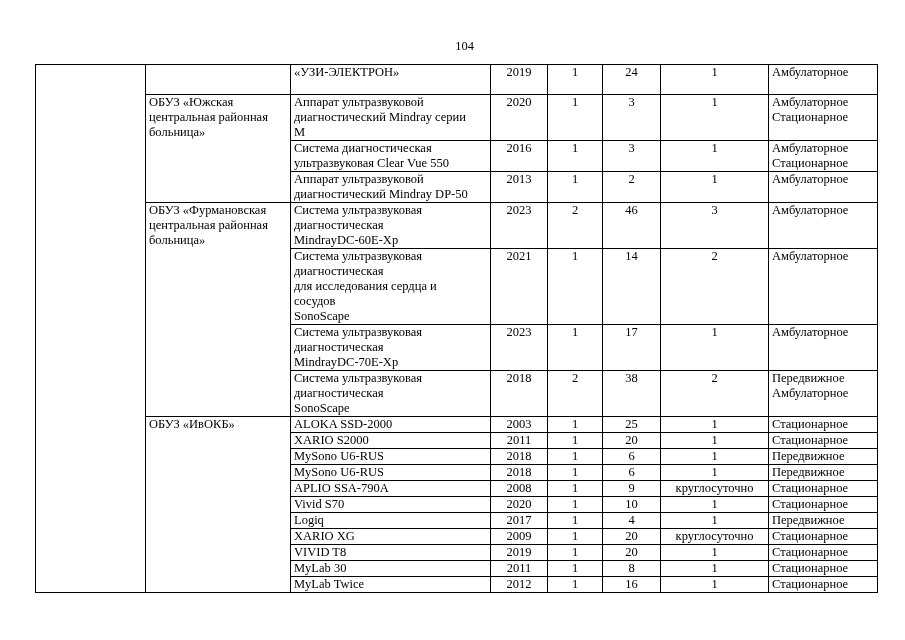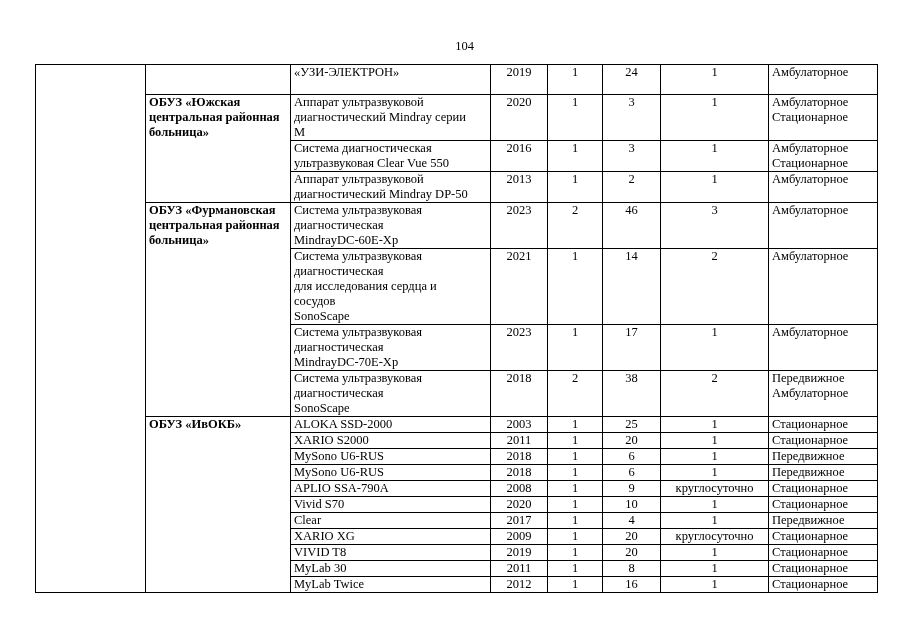--- a/index.html
+++ b/index.html
@@ -36,21 +36,21 @@
   }
   table.doc-table td {
     border: 1px solid #000000;
     vertical-align: top;
     padding: 0 3px;
     line-height: 15px;
     font-size: 12.5px;
     overflow: hidden;
   }
   td.cell-spacer { padding: 0; }
-  td.cell-hospital { text-align: left; white-space: normal; font-weight: bold; }
+  td.cell-hospital { text-align: left; white-space: normal; }
   td.cell-hospital.center-h { text-align: left; }
   td.cell-equipment { text-align: left; white-space: pre-line; }
   td.cell-num { text-align: center; white-space: nowrap; }
   td.cell-mode { text-align: center; white-space: nowrap; }
   td.cell-usage { text-align: left; white-space: pre-line; margin-left: 21px; }
   
   table.doc-table tr.first-row td.cell-equipment,
   table.doc-table tr.first-row td.cell-num,
   table.doc-table tr.first-row td.cell-mode,
   table.doc-table tr.first-row td.cell-usage { height: 30px; }
@@ -201,21 +201,21 @@
         </tr>
         <tr>
           <td class="cell-equipment">Vivid S70</td>
           <td class="cell-num">2020</td>
           <td class="cell-num">1</td>
           <td class="cell-num">10</td>
           <td class="cell-mode">1</td>
           <td class="cell-usage">Стационарное</td>
         </tr>
         <tr>
-          <td class="cell-equipment">Clear</td>
+          <td class="cell-equipment">Logiq</td>
           <td class="cell-num">2017</td>
           <td class="cell-num">1</td>
           <td class="cell-num">4</td>
           <td class="cell-mode">1</td>
           <td class="cell-usage">Передвижное</td>
         </tr>
         <tr>
           <td class="cell-equipment">XARIO XG</td>
           <td class="cell-num">2009</td>
           <td class="cell-num">1</td>

